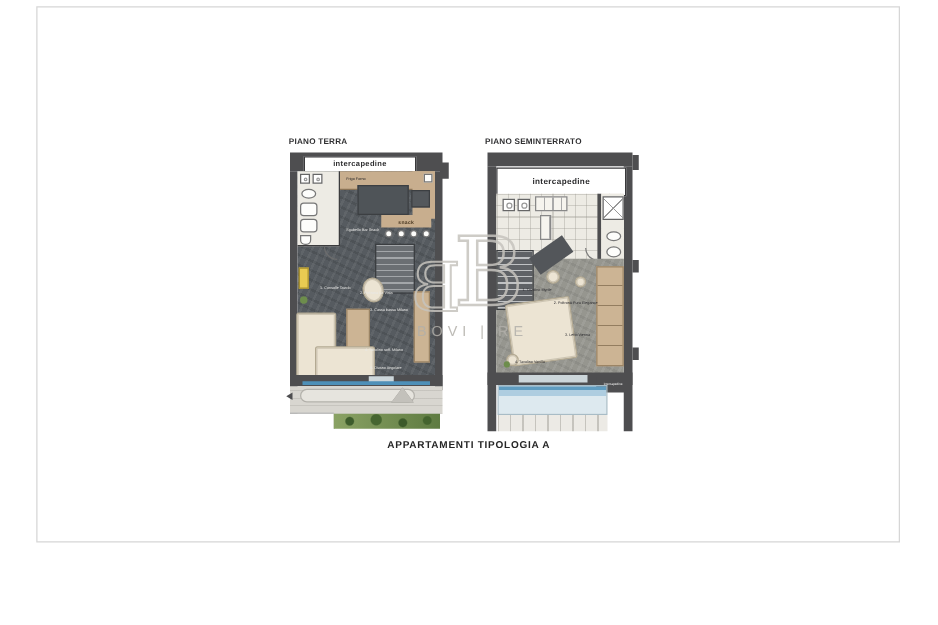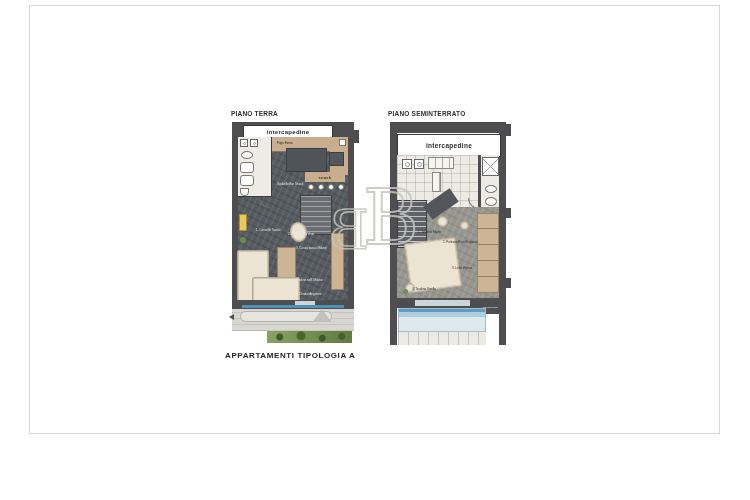--- a/index.html
+++ b/index.html
@@ -56,21 +56,21 @@
      background-image:repeating-linear-gradient(90deg,transparent 0 6px,#aaa 6px 7px);}
   .triangle{width:0;height:0;border-left:9px solid transparent;border-right:9px solid transparent;
             border-bottom:12px solid #c3c1bb;filter:drop-shadow(0 0 .5px #8d8b85);}
   .marker{width:0;height:0;border-top:3px solid transparent;border-bottom:3px solid transparent;
           border-right:5px solid #4e4e50;}
   .watermark{z-index:40;pointer-events:none;}
   .wm-b{font-family:"DejaVu Serif",serif;color:transparent;
         -webkit-text-stroke:1.6px rgba(198,195,189,.85);position:absolute;line-height:1;}
   .wm-word{position:absolute;font-size:11.5px;letter-spacing:4px;color:rgba(178,175,169,.85);
            text-align:center;white-space:nowrap;font-weight:400;}
-  .caption{font-size:8px;font-weight:bold;color:#262626;letter-spacing:.6px;text-align:left;}
+  .caption{font-size:8px;font-weight:bold;color:#262626;letter-spacing:.6px;text-align:center;}
   .thinline{background:#bbb;}
   .opening{background:#ccd6da;}
   .arc{border:1px solid rgba(110,110,110,.9);border-top:none;border-right:none;
        border-radius:0 0 0 100%;box-sizing:border-box;}
 </style>
 </head>
 <body>
 
 <div id="canvas">
 
@@ -192,17 +192,18 @@
     <div class="abs" style="left:92px;top:194px;width:27px;height:12px;background:#4e4e50;display:flex;align-items:center;justify-content:center;">
       <span class="tinylbl" style="color:#f2f2f0;font-size:2.5px;">intercapedine</span>
     </div>
     <div class="abs lightwell" style="left:13px;top:200px;width:88px;height:24px;"></div>
     <div class="abs paving2" style="left:13px;top:224px;width:88px;height:13px;"></div>
   </div>
 
   <div class="abs watermark" style="left:327px;top:190px;width:102px;height:90px;">
     <span class="wm-b" style="left:2px;top:14px;font-size:54px;transform:scaleX(-1);">B</span>
     <span class="wm-b" style="left:36px;top:-10px;font-size:76px;-webkit-text-stroke-width:2px;">B</span>
+    <div class="wm-word" style="left:-12px;top:70px;width:126px;">BOVI | RE</div>
   </div>
 
   <div class="abs caption" style="left:225px;top:351px;width:300px;">APPARTAMENTI TIPOLOGIA A</div>
 
 </div>
 
 </body></html>

